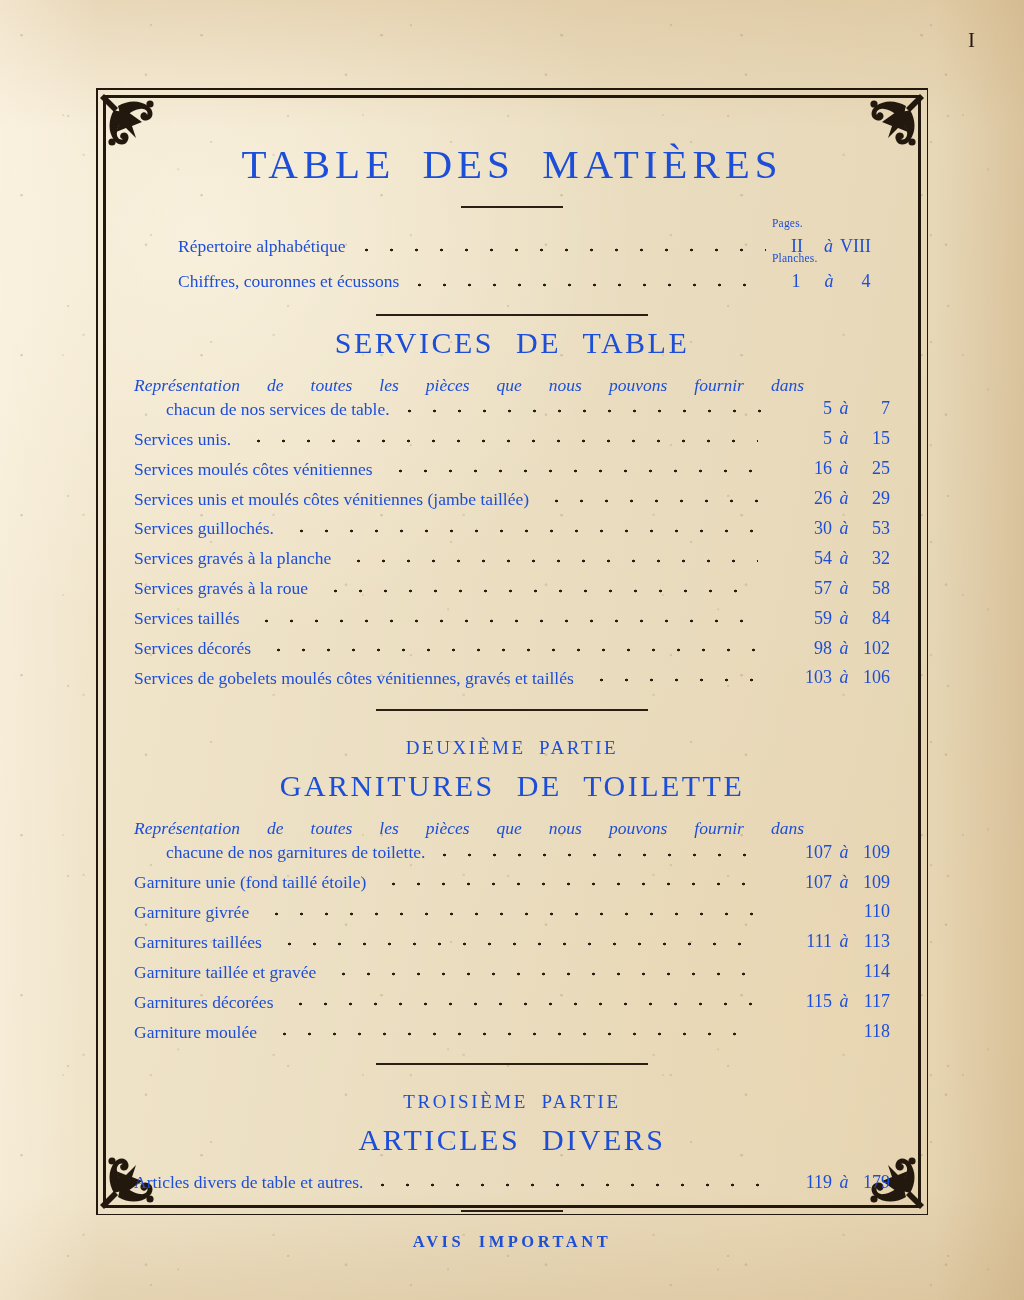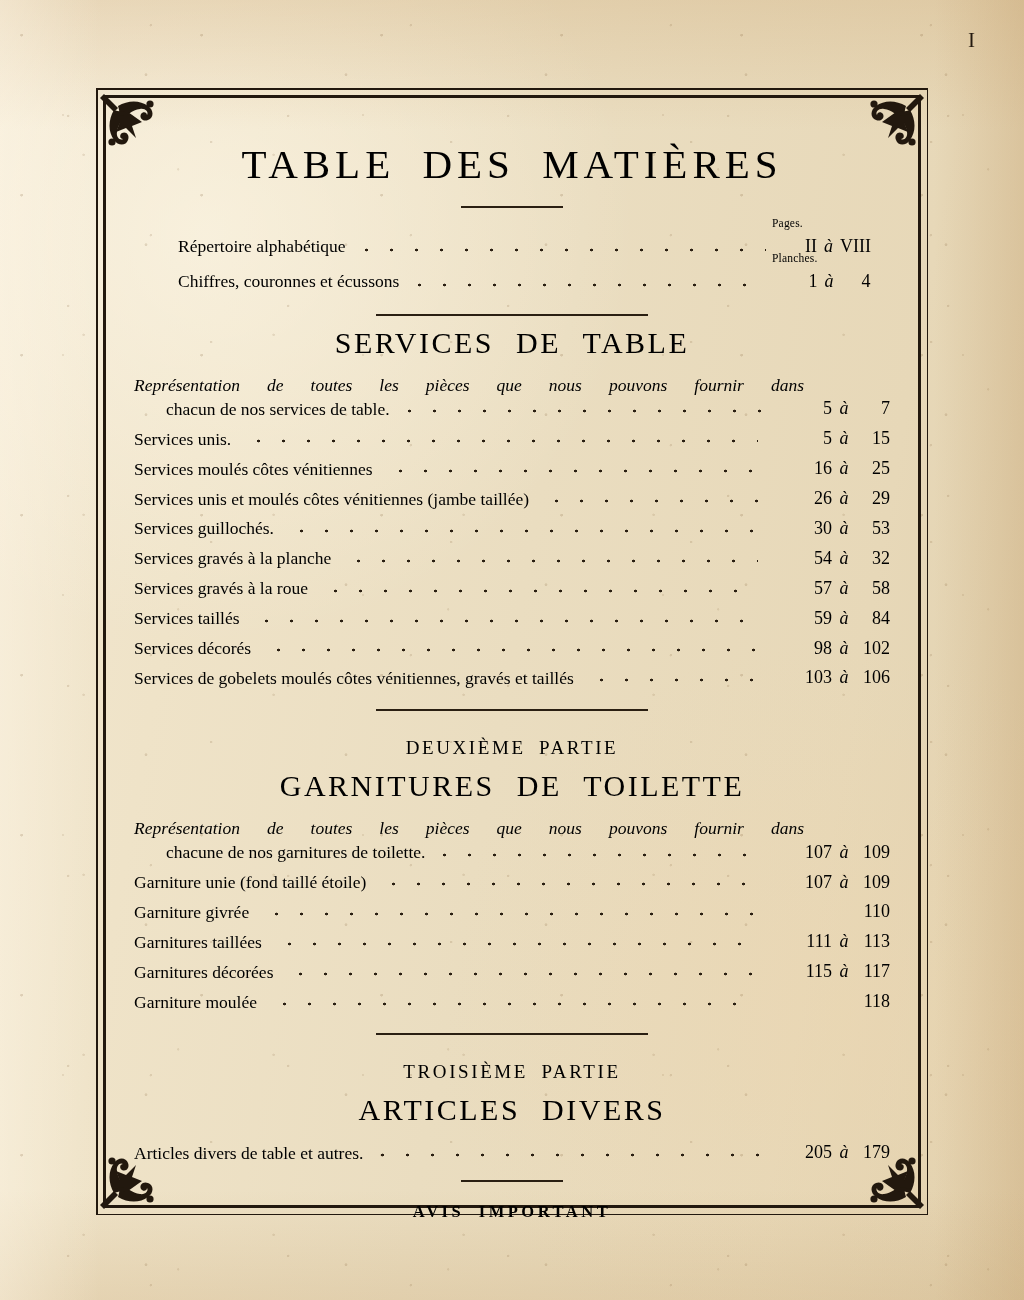--- a/index.html
+++ b/index.html
@@ -105,21 +105,21 @@
 
   
   #content {
     position: absolute;
     left: 96px;
     top: 88px;
     width: 832px;
     height: 1127px;
     box-sizing: border-box;
     padding: 0 38px;
-    color: #000000;
+    color: #1d4ed8;
   }
 
   #doc-title {
     text-align: center;
     font-size: 41px;
     letter-spacing: 5px;
     margin-top: 52px;
     font-weight: 400;
     word-spacing: 12px;
   }
@@ -163,21 +163,21 @@
   }
   .pre-caption {
     position: absolute;
     left: 0; right: 0;
     top: -19px;
     text-align: left;
     font-size: 11.5px;
     letter-spacing: .2px;
   }
   .pre-range { display: flex; justify-content: center; gap: 7px; }
-  .pre-range .a { min-width: 26px; text-align: right; }
+  .pre-range .a { min-width: 26px; text-align: left; }
   .pre-range .sep { font-style: italic; }
   .pre-range .b { min-width: 30px; text-align: right; }
 
   
   .part-kicker {
     text-align: center;
     font-size: 19px;
     letter-spacing: 2.6px;
     margin-top: 26px;
     word-spacing: 6px;
@@ -509,20 +509,27 @@
         <div class="entry">
           <span class="entry-text">Garnitures taillées</span>
           <span class="entry-dots"></span>
           <span class="entry-pages">
             <span class="a">111</span>
             <span class="sep">à</span>
             <span class="b">113</span>
           </span>
         </div>
         <div class="entry">
+          <span class="entry-text">Garniture taillée et gravée</span>
+          <span class="entry-dots"></span>
+          <span class="entry-pages single">
+            <span class="b">114</span>
+          </span>
+        </div>
+        <div class="entry">
           <span class="entry-text">Garnitures décorées</span>
           <span class="entry-dots"></span>
           <span class="entry-pages">
             <span class="a">115</span>
             <span class="sep">à</span>
             <span class="b">117</span>
           </span>
         </div>
         <div class="entry">
           <span class="entry-text">Garniture moulée</span>
@@ -533,21 +540,21 @@
         </div>
       </div>
       <div class="rule-mid"></div>
       <div class="part-kicker">TROISIÈME PARTIE</div>
       <div class="part-title">ARTICLES DIVERS</div>
       <div class="entries">
         <div class="entry">
           <span class="entry-text">Articles divers de table et autres.</span>
           <span class="entry-dots"></span>
           <span class="entry-pages">
-            <span class="a">205</span>
+            <span class="a">119</span>
             <span class="sep">à</span>
             <span class="b">179</span>
           </span>
         </div>
       </div>
     </div>
 
   <div class="rule-short"></div>
 
   <div id="notice">

